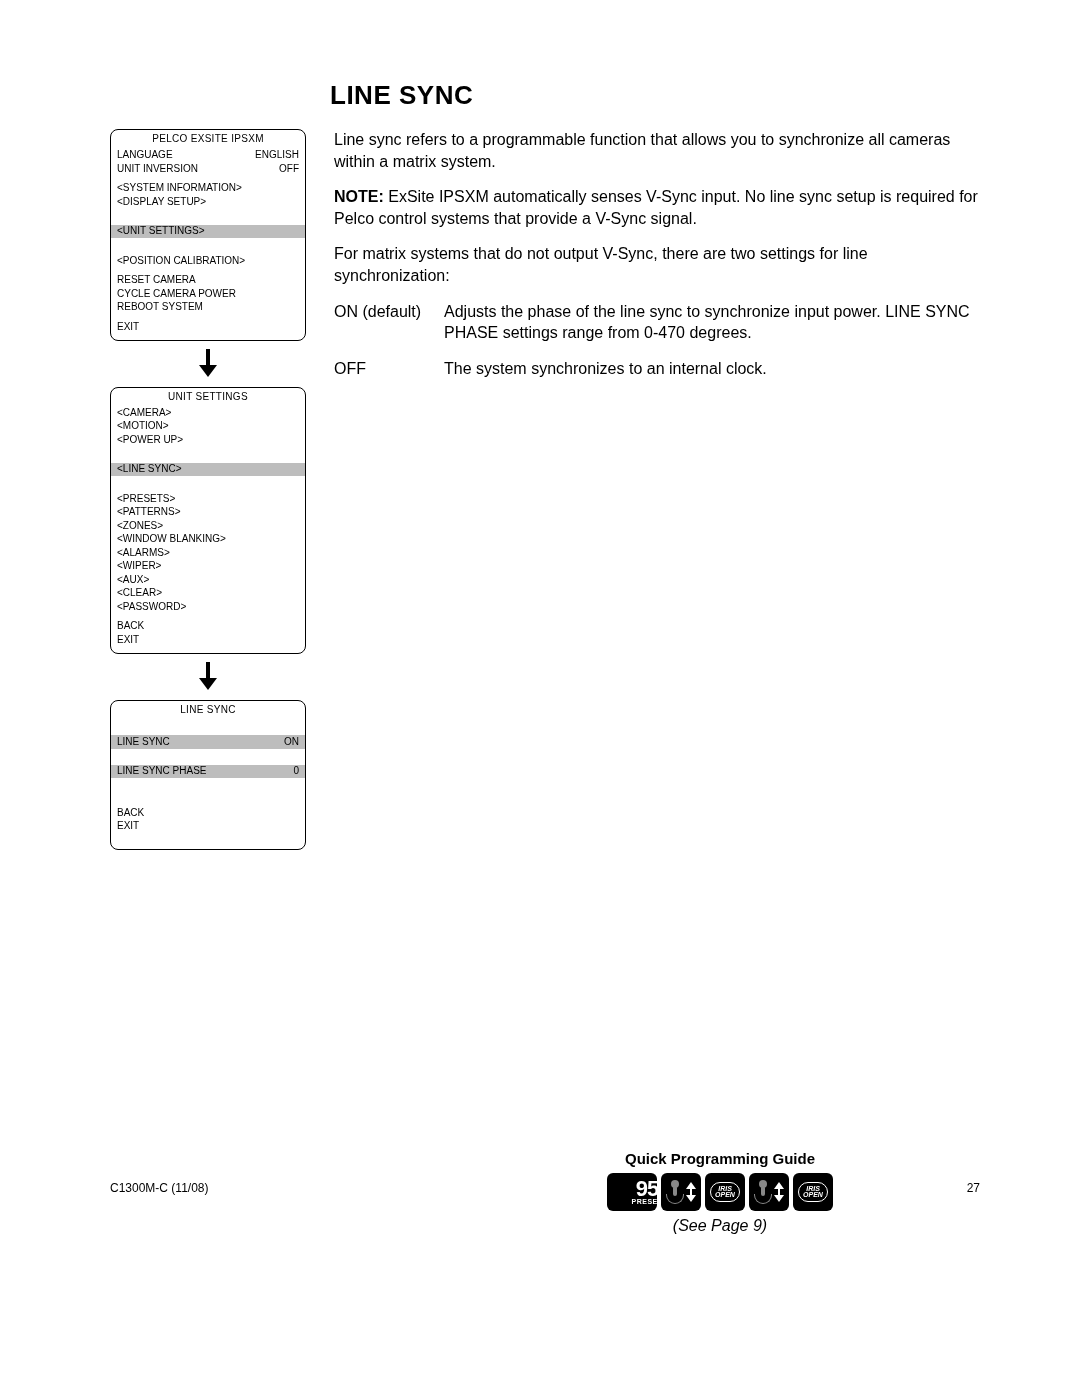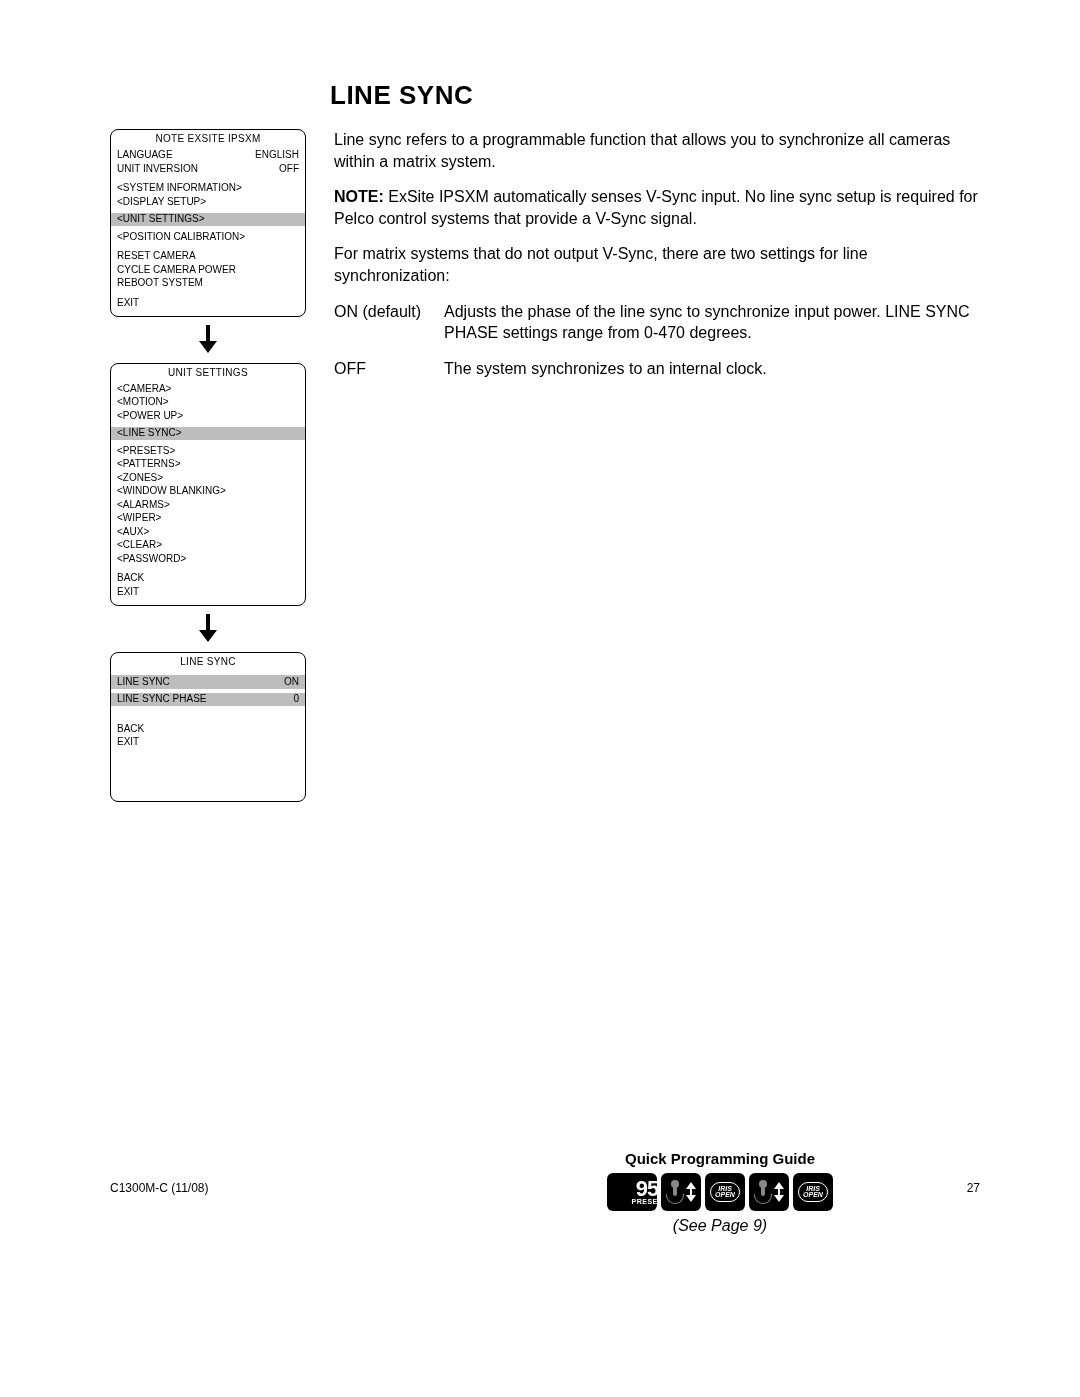--- a/index.html
+++ b/index.html
@@ -48,21 +48,21 @@
     font-size: 10px;
     letter-spacing: 0.3px;
   }
   .menu-body { padding: 0 6px 6px 6px; }
   .menu-row {
     display: flex;
     justify-content: space-between;
     padding: 0.5px 0;
     white-space: nowrap;
   }
-  .menu-row.hl { background: #bdbdbd; margin: 4px -6px; padding-left: 6px; padding-right: 6px; }
+  .menu-row.hl { background: #bdbdbd; margin: 16px -6px; padding-left: 6px; padding-right: 6px; }
   .menu-row.indent { padding-left: 6px; }
   .menu-sep { height: 6px; }
   .arrow-wrap {
     display: flex;
     justify-content: center;
     padding: 8px 0 8px 0;
   }
   .arrow {
     width: 18px; height: 30px; position: relative;
   }
@@ -188,21 +188,21 @@
 <body>
 
 <div class="page">
   <h1 class="title">Line Sync</h1>
 
   <div class="content-row">
 
     <div class="menus">
 
       <div class="menu-box">
-        <div class="menu-title">NOTE EXSITE IPSXM</div>
+        <div class="menu-title">PELCO EXSITE IPSXM</div>
         <div class="menu-body">
           <div class="menu-row">
             <span>LANGUAGE</span>
             <span>ENGLISH</span>
           </div>
           <div class="menu-row">
             <span>UNIT INVERSION</span>
             <span>OFF</span>
           </div>
           <div class="menu-sep"></div>

